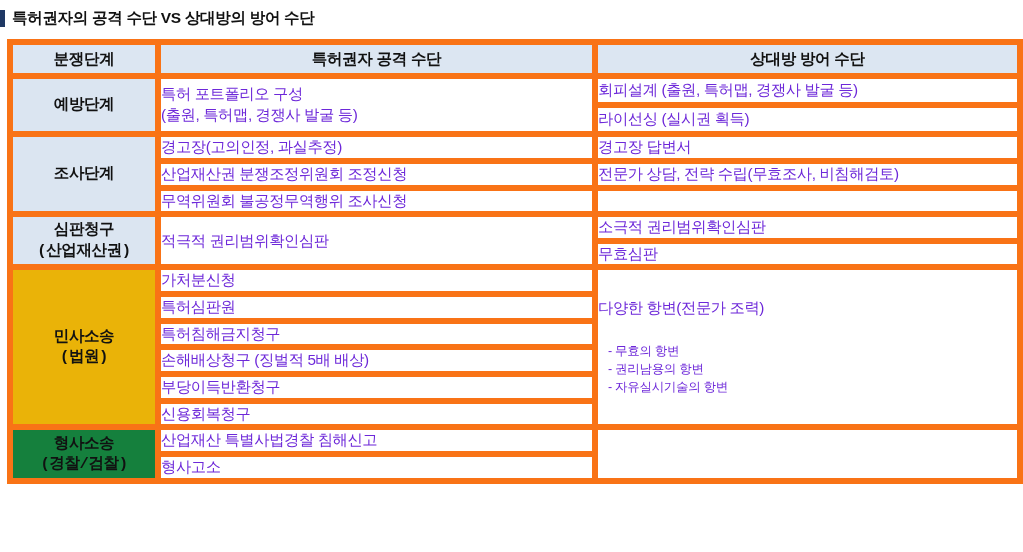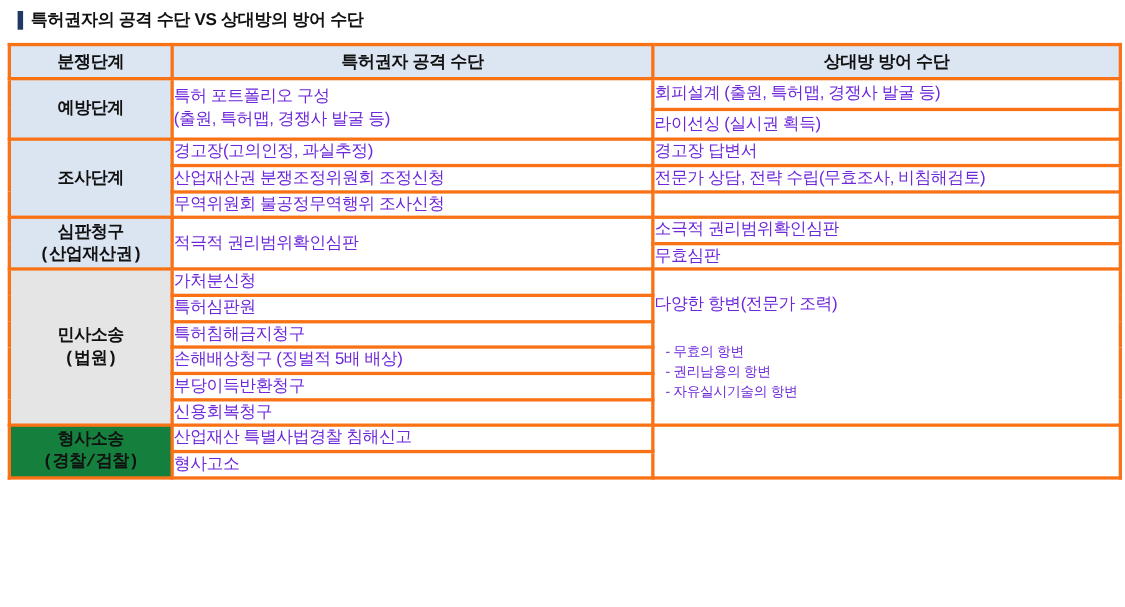--- a/index.html
+++ b/index.html
@@ -17,21 +17,21 @@
   .page {
     position: relative;
     width: 1023px;
     height: 552px;
     box-sizing: border-box;
   }
   
   .title-row {
     display: flex;
     align-items: center;
-    padding: 8px 0 10px 16px;
+    padding: 8px 0 10px 0;
   }
   .title-bar {
     width: 5px;
     height: 17px;
     background: #1f3864;
     margin-right: 7px;
     flex: none;
   }
   .title-text {
     font-size: 15.5px;
@@ -44,21 +44,21 @@
     border-collapse: collapse;
     table-layout: fixed;
     width: 1010px;
     margin-left: 7px;
   }
   table.matrix col.c-stage { width: 148px; }
   table.matrix col.c-attack { width: 437px; }
   table.matrix col.c-defense { width: 425px; }
 
   table.matrix th, table.matrix td {
-    border: 3px solid #f97316;
+    border: 6px solid #f97316;
     padding: 0;
     vertical-align: middle;
   }
   thead th {
     background: #dce6f2;
     text-align: center;
     font-size: 15.5px;
     font-weight: bold;
     height: 28px;
     letter-spacing: -0.3px;
@@ -77,21 +77,21 @@
     font-size: 15.3px;
     letter-spacing: -0.4px;
     line-height: 1.35;
     padding: 3px 8px 4px 8px;
     color: #6d28d9;
   }
   td.cell.tall { padding-top: 5px; padding-bottom: 6px; }
   td.empty { background: #ffffff; }
 
   .stage-blue { background: #dbe5f1; }
-  .stage-peach { background: #e5e5e5; }
+  .stage-peach { background: #eab308; }
   .stage-peach-dark { background: #15803d; }
 
   .sub-list {
     margin-top: 23px;
     font-size: 12.5px;
     line-height: 1.45;
     letter-spacing: -0.3px;
     padding-left: 10px;
   }
   .sub-list div { white-space: nowrap; }

